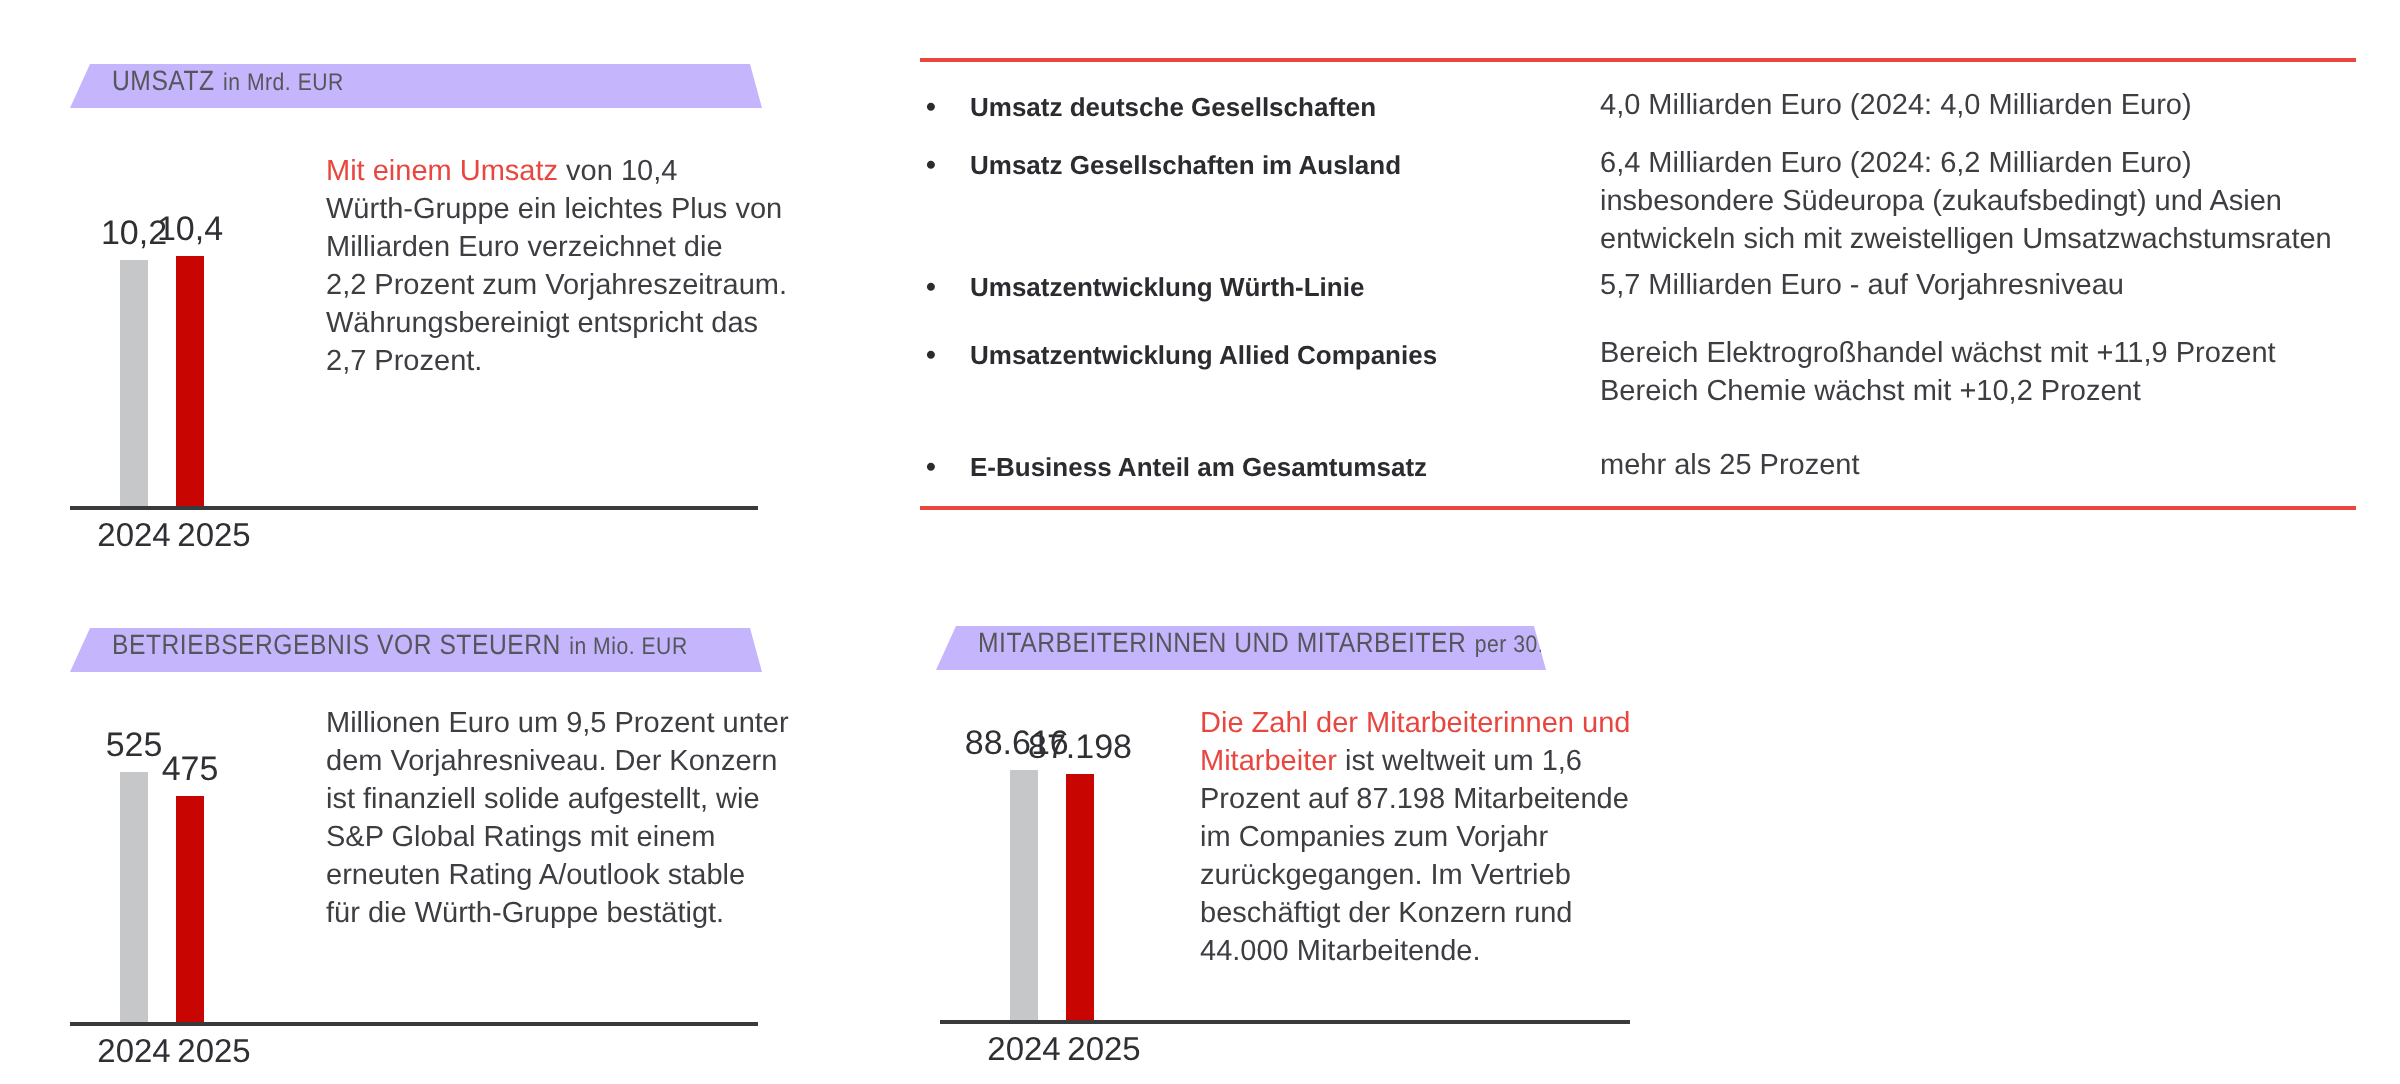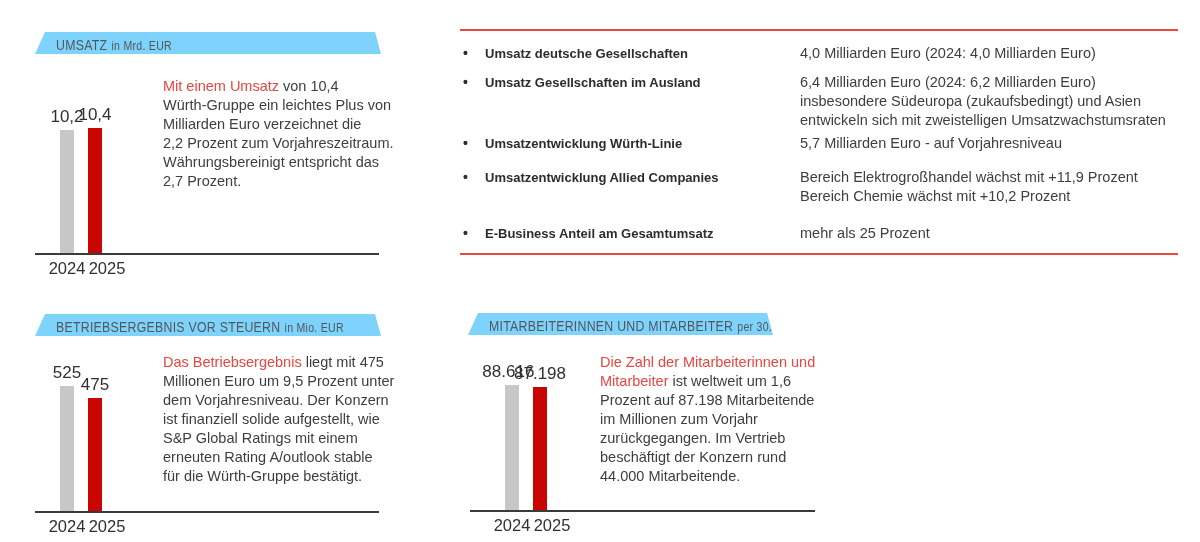--- a/index.html
+++ b/index.html
@@ -1,20 +1,20 @@
 <!DOCTYPE html>
 <html><head>
 <meta charset="utf-8">
 <style>
   html,body{margin:0;padding:0;background:#ffffff;}
   #page{position:relative;width:1200px;height:542px;background:#ffffff;overflow:hidden;
         font-family:"Liberation Sans",sans-serif;}
 
   
-  .band{position:absolute;height:22px;background:#7dd3fc;display:flex;align-items:flex-end;
+  .band{position:absolute;height:22px;background:#c4b5fd;display:flex;align-items:flex-start;
         padding-left:21px;box-sizing:border-box;
         clip-path:polygon(10px 0, calc(100% - 6px) 0, 100% 100%, 0 100%);}
   .band-inner{display:inline-block;transform:scaleX(0.88);transform-origin:0 50%;
         white-space:nowrap;color:#56565a;letter-spacing:0.3px;}
   .band-title{font-size:14px;}
   .band-unit{font-size:12px;}
   #band1{left:35px;top:32px;width:346px;}
   #band2{left:35px;top:314px;width:346px;}
   #band3{left:468px;top:313px;width:305px;}
 
@@ -161,21 +161,20 @@
   <div class="axis" id="axis2"></div>
   <div class="years" id="years2">
       <div class="ycol">
         <span class="ylab">2024</span>
       </div>
       <div class="ycol">
         <span class="ylab">2025</span>
       </div>
     </div>
   <div class="para" id="para2">
-      <div class="pline"><span class="red">Das Betriebsergebnis</span><span> liegt mit 475</span></div>
       <div class="pline"><span>Millionen Euro um 9,5 Prozent unter</span></div>
       <div class="pline"><span>dem Vorjahresniveau. Der Konzern</span></div>
       <div class="pline"><span>ist finanziell solide aufgestellt, wie</span></div>
       <div class="pline"><span>S&amp;P Global Ratings mit einem</span></div>
       <div class="pline"><span>erneuten Rating A/outlook stable</span></div>
       <div class="pline"><span>für die Würth-Gruppe bestätigt.</span></div>
     </div>
 
   <div class="band" id="band3">
     <span class="band-inner"><span class="band-title">MITARBEITERINNEN UND MITARBEITER</span> <span class="band-unit">per 30. Juni</span></span>
@@ -196,19 +195,19 @@
         <span class="ylab">2024</span>
       </div>
       <div class="ycol">
         <span class="ylab">2025</span>
       </div>
     </div>
   <div class="para" id="para3">
       <div class="pline"><span class="red">Die Zahl der Mitarbeiterinnen und</span></div>
       <div class="pline"><span class="red">Mitarbeiter</span><span> ist weltweit um 1,6</span></div>
       <div class="pline"><span>Prozent auf 87.198 Mitarbeitende</span></div>
-      <div class="pline"><span>im Millionen zum Vorjahr</span></div>
+      <div class="pline"><span>im Companies zum Vorjahr</span></div>
       <div class="pline"><span>zurückgegangen. Im Vertrieb</span></div>
       <div class="pline"><span>beschäftigt der Konzern rund</span></div>
       <div class="pline"><span>44.000 Mitarbeitende.</span></div>
     </div>
 
 </div>
 
 </body></html>

